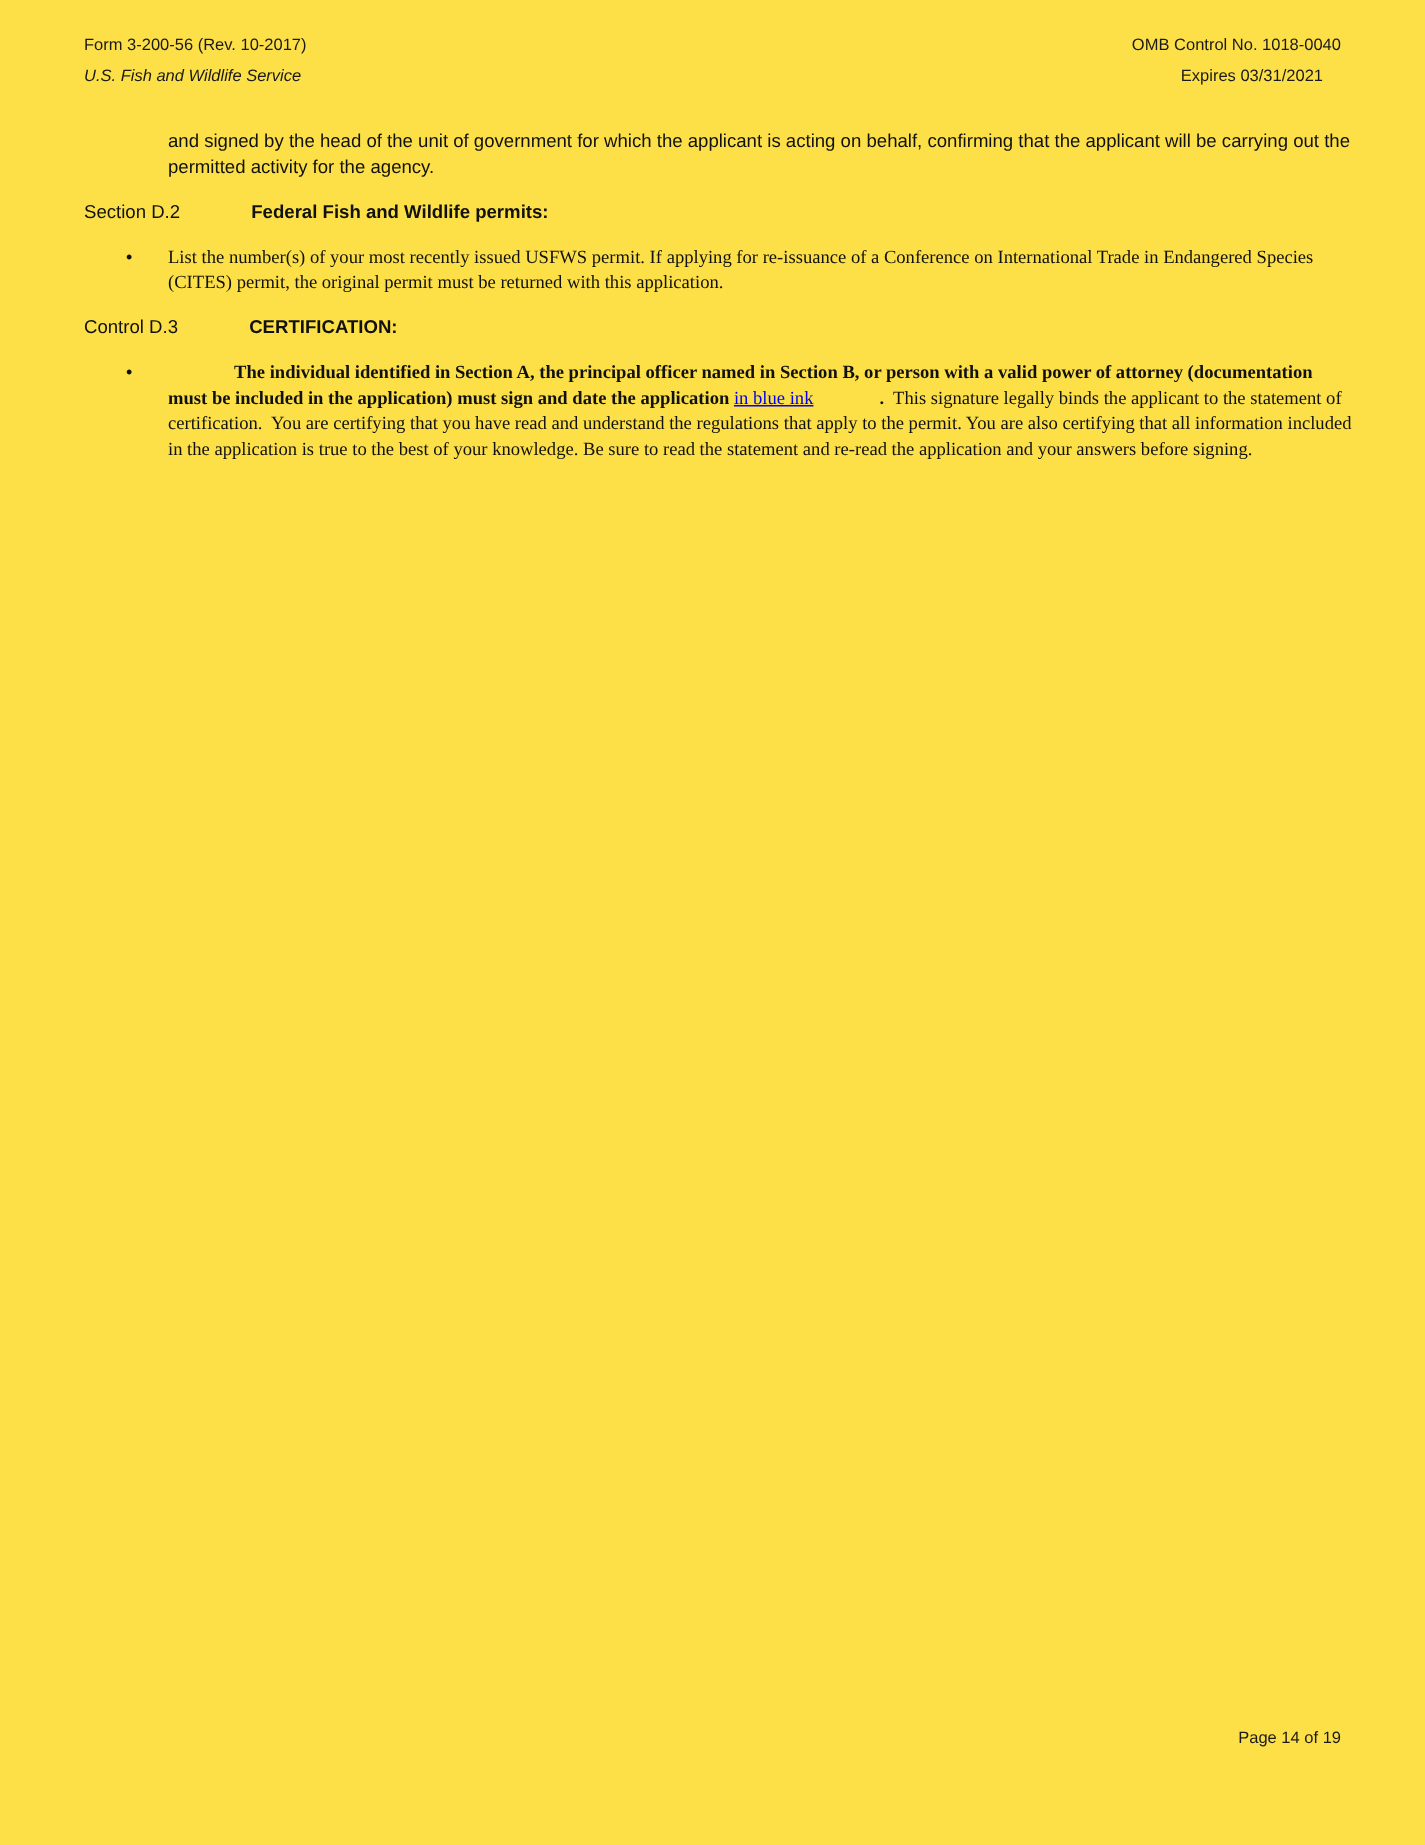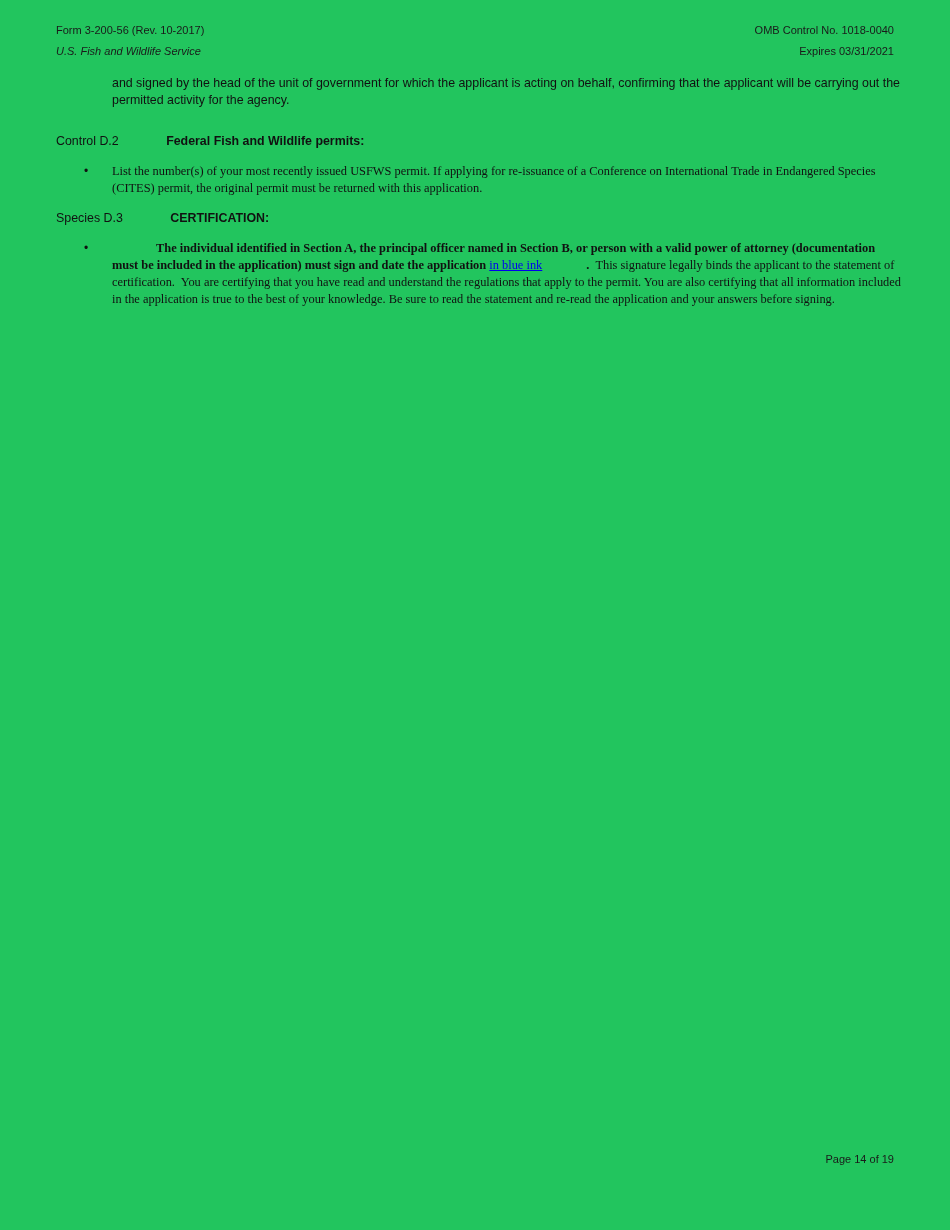--- a/index.html
+++ b/index.html
@@ -12,43 +12,43 @@
       height: 1230px;
       position: relative;
       font-family: "Liberation Sans", "DejaVu Sans", sans-serif;
       color: #000000;
       overflow: hidden;
     }
     .page {
       position: absolute;
       left: 0; top: 0;
       width: 950px; height: 1230px;
-      background: #22c55e;
+      background: #fde047;
     }
     .hdr {
       position: absolute;
       font-size: 11px;
       line-height: 14px;
       color: #1a1a1a;
       white-space: nowrap;
     }
     .hdr-left-1 { left: 56px; top: 23px; }
     .hdr-left-2 { left: 56px; top: 44px; font-style: italic; }
     .hdr-right-1 { right: 56px; top: 23px; text-align: right; }
-    .hdr-right-2 { right: 56px; top: 44px; }
+    .hdr-right-2 { right: 68px; top: 44px; }
 
     .body-text {
       position: absolute;
       font-size: 12.4px;
       line-height: 17px;
       color: #111111;
     }
     .cont-para {
       left: 112px;
-      top: 75px;
+      top: 86px;
       width: 790px;
     }
     .section-heading {
       left: 56px;
       white-space: nowrap;
     }
     .sec-d2 { top: 133px; }
     .sec-d3 { top: 210px; }
     .bold { font-weight: bold; padding-left: 44px; }
 
@@ -96,30 +96,30 @@
 <div class="page">
 
   <div class="hdr hdr-left-1">Form 3-200-56 (Rev. 10-2017)</div>
   <div class="hdr hdr-left-2">U.S. Fish and Wildlife Service</div>
   <div class="hdr hdr-right-1">OMB Control No. 1018-0040</div>
   <div class="hdr hdr-right-2">Expires 03/31/2021</div>
 
   <div class="body-text cont-para">and signed by the head of the unit of government for which the applicant is acting on behalf, confirming that the applicant will be carrying out the permitted activity for the agency.</div>
 
   <div class="body-text section-heading sec-d2">
-    <span>Control D.2 </span><span class="bold">Federal Fish and Wildlife permits:</span>
+    <span>Section D.2 </span><span class="bold">Federal Fish and Wildlife permits:</span>
   </div>
 
   <div class="bullet-item bul-d2">
     <span class="dot">•</span>
     <div class="content">List the number(s) of your most recently issued USFWS permit.  If applying for re-issuance of a Conference on International Trade in Endangered Species (CITES) permit, the original permit must be returned with this application.</div>
   </div>
 
   <div class="body-text section-heading sec-d3">
-    <span>Species D.3 </span><span class="bold">CERTIFICATION:</span>
+    <span>Control D.3 </span><span class="bold">CERTIFICATION:</span>
   </div>
 
   <div class="bullet-item bul-d3">
     <span class="dot">•</span>
     <div class="content"><span class="bold">The individual identified in Section A, the principal officer named in Section B, or person with a valid power of attorney (documentation must be included in the application) must sign and date the application </span><a class="link" href="#">in blue ink</a><span class="bold">.</span><span style="white-space: pre-wrap;">  This signature legally binds the applicant to the statement of certification.  You are certifying that you have read and understand the regulations that apply to the permit. You are also certifying that all information included in the application is true to the best of your knowledge. Be sure to read the statement and re-read the application and your answers before signing.</span></div>
   </div>
 
   <div class="footer">Page 14 of 19</div>
 
 </div>

